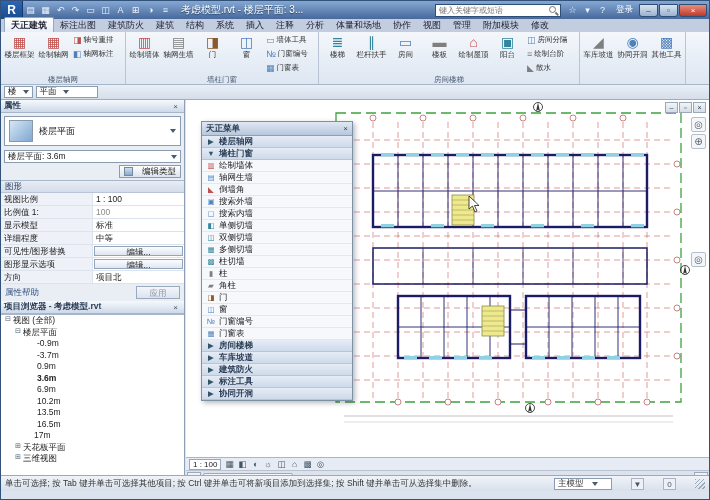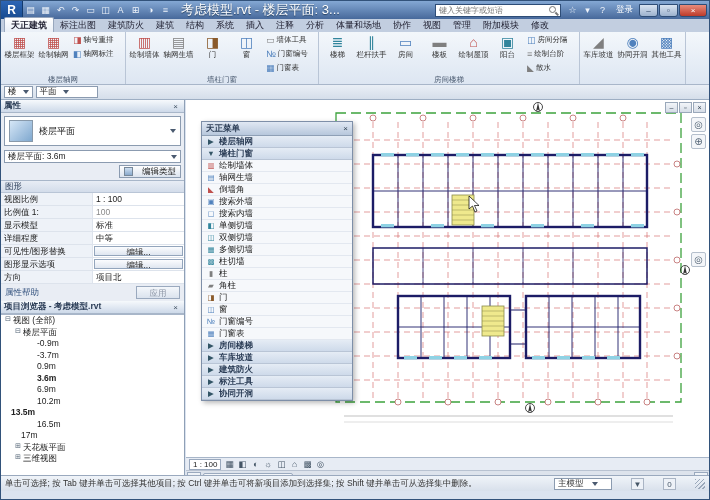--- a/index.html
+++ b/index.html
@@ -5,21 +5,21 @@
   *{margin:0;padding:0;box-sizing:border-box}
   html,body{width:710px;height:500px}
   body{font-family:"Liberation Sans","DejaVu Sans",sans-serif;font-size:10px;color:#222;background:#cfd8e6;overflow:hidden}
   .app{position:absolute;inset:0;width:710px;height:500px;border:1px solid #32527a;background:#dbe3ef}
 
   
   .titlebar{position:absolute;left:0;top:0;right:0;height:18px;background:linear-gradient(#84a8d4,#47699b);display:flex;align-items:center;color:#fff;padding-right:2px}
   .appbtn{width:22px;height:18px;background:linear-gradient(#2d66b5,#174a8e);display:flex;align-items:center;justify-content:center;font-weight:bold;font-size:12px;border-right:1px solid #123a6e;cursor:default}
   .qatwrap,.infoicons{display:flex;align-items:center}
   .qat{width:13px;height:13px;margin:0 1px;font-size:9px;line-height:13px;text-align:center;color:#eef3fa;cursor:default}
-  .tb-title{margin:0 8px;font-size:13px;white-space:nowrap;overflow:hidden;text-shadow:0 1px 1px #26405f}
+  .tb-title{margin:0 8px;font-size:10px;white-space:nowrap;overflow:hidden;text-shadow:0 1px 1px #26405f}
   .tb-spacer{flex:1}
   .tb-search{display:flex;align-items:center;background:#fff;border:1px solid #2e4d77;height:13px;width:126px;margin-right:4px}
   .tb-search input{border:0;outline:0;flex:1;font-size:8px;padding:0 3px;color:#555;font-family:inherit;min-width:0}
   .mag{width:7px;height:7px;border:1.5px solid #777;border-radius:50%;position:relative;margin:0 4px 2px 1px;flex:0 0 auto}
   .mag::after{content:"";position:absolute;width:4px;height:1.5px;background:#777;transform:rotate(45deg);left:5px;top:6px}
   .signin{font-size:8.5px;margin:0 6px;white-space:nowrap}
   .winbtns{display:flex;gap:1px}
   .wbtn{width:19px;height:13px;background:linear-gradient(#d9e3f1,#9cb2ce);color:#1d3354;border:1px solid #2e4d77;border-radius:0 0 3px 3px;font-size:8px;line-height:11px;text-align:center;cursor:default}
   .wbtn.close{background:linear-gradient(#ea8c7c,#bc3a2a);color:#fff;width:28px}
 
@@ -429,31 +429,31 @@
         <div class="trow" style="padding-left: 26px;">
           <span class="tg"></span>
           <span class="tl">6.9m</span>
         </div>
 
         <div class="trow" style="padding-left: 26px;">
           <span class="tg"></span>
           <span class="tl">10.2m</span>
         </div>
 
-        <div class="trow" style=" font-weight: bold;">
+        <div class="trow" style="padding-left: 26px;">
           <span class="tg"></span>
           <span class="tl">13.5m</span>
         </div>
 
         <div class="trow" style="padding-left: 26px;">
           <span class="tg"></span>
           <span class="tl">16.5m</span>
         </div>
 
-        <div class="trow" style="padding-left: 10px;">
+        <div class="trow" style="padding-left: 23px;">
           <span class="tg"></span>
           <span class="tl">17m</span>
         </div>
 
         <div class="trow" style="padding-left: 12px;">
           <span class="tg">⊞</span>
           <span class="tl">天花板平面</span>
         </div>
 
         <div class="trow" style="padding-left: 12px;">

